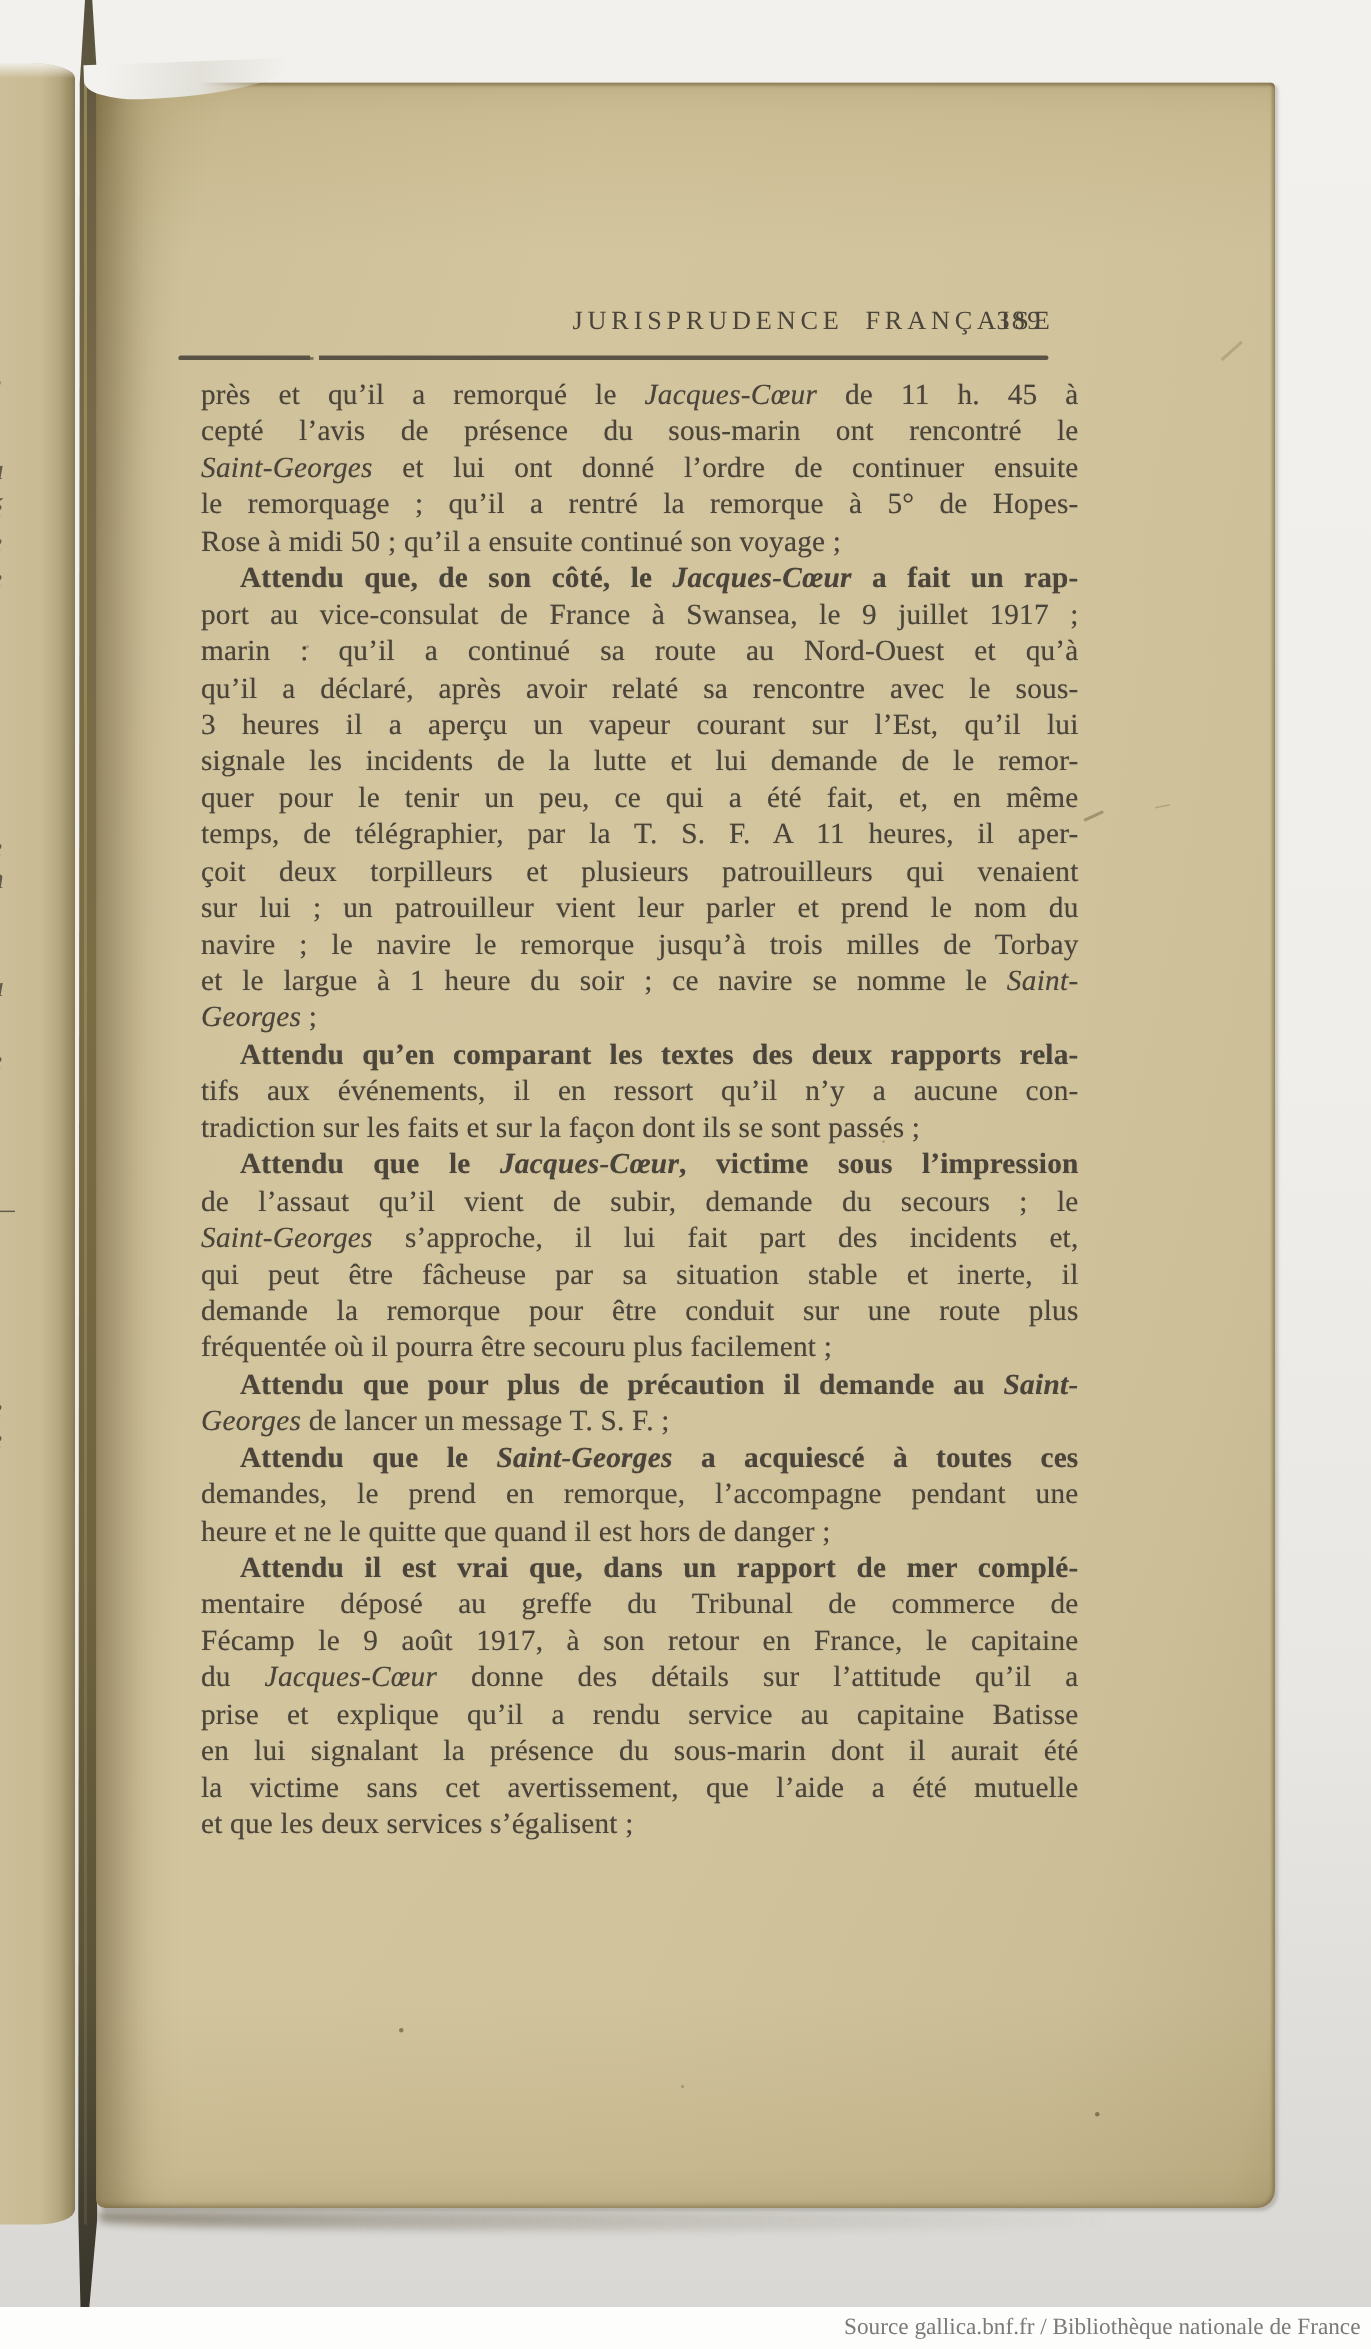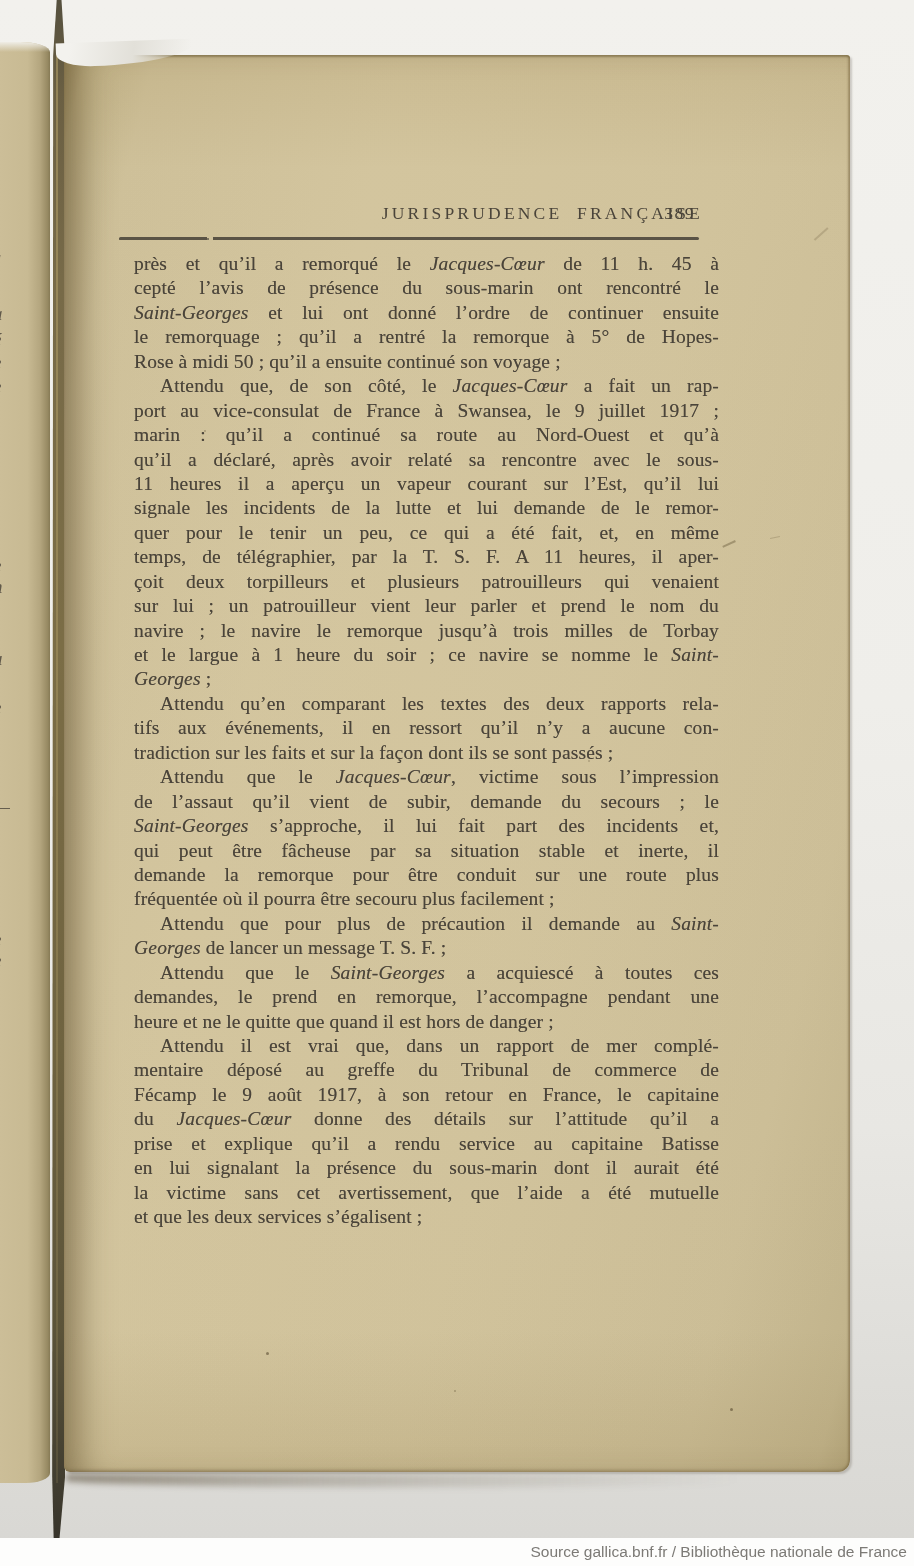--- a/index.html
+++ b/index.html
@@ -52,29 +52,29 @@
   .running-head{position:absolute;top:148px;left:0;width:100%;text-align:right;
     font-size:17.5px;letter-spacing:3.2px;word-spacing:7px;color:var(--ink);}
   .rh-page{position:absolute;top:0;right:8px;letter-spacing:1.5px;word-spacing:normal;}
   .head-rule{position:absolute;top:182px;left:1px;width:580px;height:3px;border-radius:2px;opacity:.88;
     background:linear-gradient(90deg,var(--ink) 0 88px,rgba(0,0,0,0) 88px 94px,var(--ink) 94px 100%);}
   .head-rule::after{content:"";position:absolute;left:0;top:1px;width:90px;height:2px;background:var(--ink);opacity:.7;}
   .body-text{position:absolute;top:197px;left:0;width:585px;font-size:19.5px;line-height:24.45px;margin-left:16px;}
   .line{text-align:justify;text-align-last:justify;height:24.45px;overflow:visible;
     letter-spacing:.15px;text-shadow:0 0 .5px rgba(74,68,56,.55);}
   .line.last{text-align-last:left;}
-  .para.indent .line:first-child{text-indent:26px;}
+  .para.indent .line:first-child{text-indent:26px;font-weight:bold;}
   .line i{font-style:italic;letter-spacing:.2px;}
   
   .speck{position:absolute;border-radius:50%;background:rgba(80,66,40,.55);}
   .scratch{position:absolute;background:rgba(104,90,60,.45);}
   
   .footer{position:absolute;left:0;top:1538px;width:914px;height:28px;background:#fdfdfc;
     box-sizing:border-box;padding-right:7px;text-align:right;
-    font-family:Liberation Sans, sans-serif;font-size:15.5px;line-height:27px;color:var(--footer-text);}
+    font-family:Liberation Serif, serif;font-size:15.5px;line-height:27px;color:var(--footer-text);}
 </style>
 </head>
 <body>
 
 <div class="scene">
 
   <div class="left-page">
       <span class="frag" style="top: 205px;">r</span>
       <span class="frag" style="top: 261px;">a</span>
       <span class="frag" style="top: 287px;">é</span>
@@ -108,21 +108,21 @@
             <div class="line"><span>cepté l’avis de présence du sous-marin ont rencontré le</span></div>
             <div class="line"><i>Saint-Georges</i><span> et lui ont donné l’ordre de continuer ensuite</span></div>
             <div class="line"><span>le remorquage ; qu’il a rentré la remorque à 5° de Hopes-</span></div>
             <div class="line last"><span>Rose à midi 50 ; qu’il a ensuite continué son voyage ;</span></div>
           </div>
           <div class="para indent">
             <div class="line"><span>Attendu que, de son côté, le </span><i>Jacques-Cœur</i><span> a fait un rap-</span></div>
             <div class="line"><span>port au vice-consulat de France à Swansea, le 9 juillet 1917 ;</span></div>
             <div class="line"><span>marin : qu’il a continué sa route au Nord-Ouest et qu’à</span></div>
             <div class="line"><span>qu’il a déclaré, après avoir relaté sa rencontre avec le sous-</span></div>
-            <div class="line"><span>11 heures il a aperçu un vapeur courant sur l’Est, qu’il lui</span></div>
+            <div class="line"><span>3 heures il a aperçu un vapeur courant sur l’Est, qu’il lui</span></div>
             <div class="line"><span>signale les incidents de la lutte et lui demande de le remor-</span></div>
             <div class="line"><span>quer pour le tenir un peu, ce qui a été fait, et, en même</span></div>
             <div class="line"><span>temps, de télégraphier, par la T. S. F. A 11 heures, il aper-</span></div>
             <div class="line"><span>çoit deux torpilleurs et plusieurs patrouilleurs qui venaient</span></div>
             <div class="line"><span>sur lui ; un patrouilleur vient leur parler et prend le nom du</span></div>
             <div class="line"><span>navire ; le navire le remorque jusqu’à trois milles de Torbay</span></div>
             <div class="line"><span>et le largue à 1 heure du soir ; ce navire se nomme le </span><i>Saint-</i></div>
             <div class="line last"><i>Georges</i><span> ;</span></div>
           </div>
           <div class="para indent">

